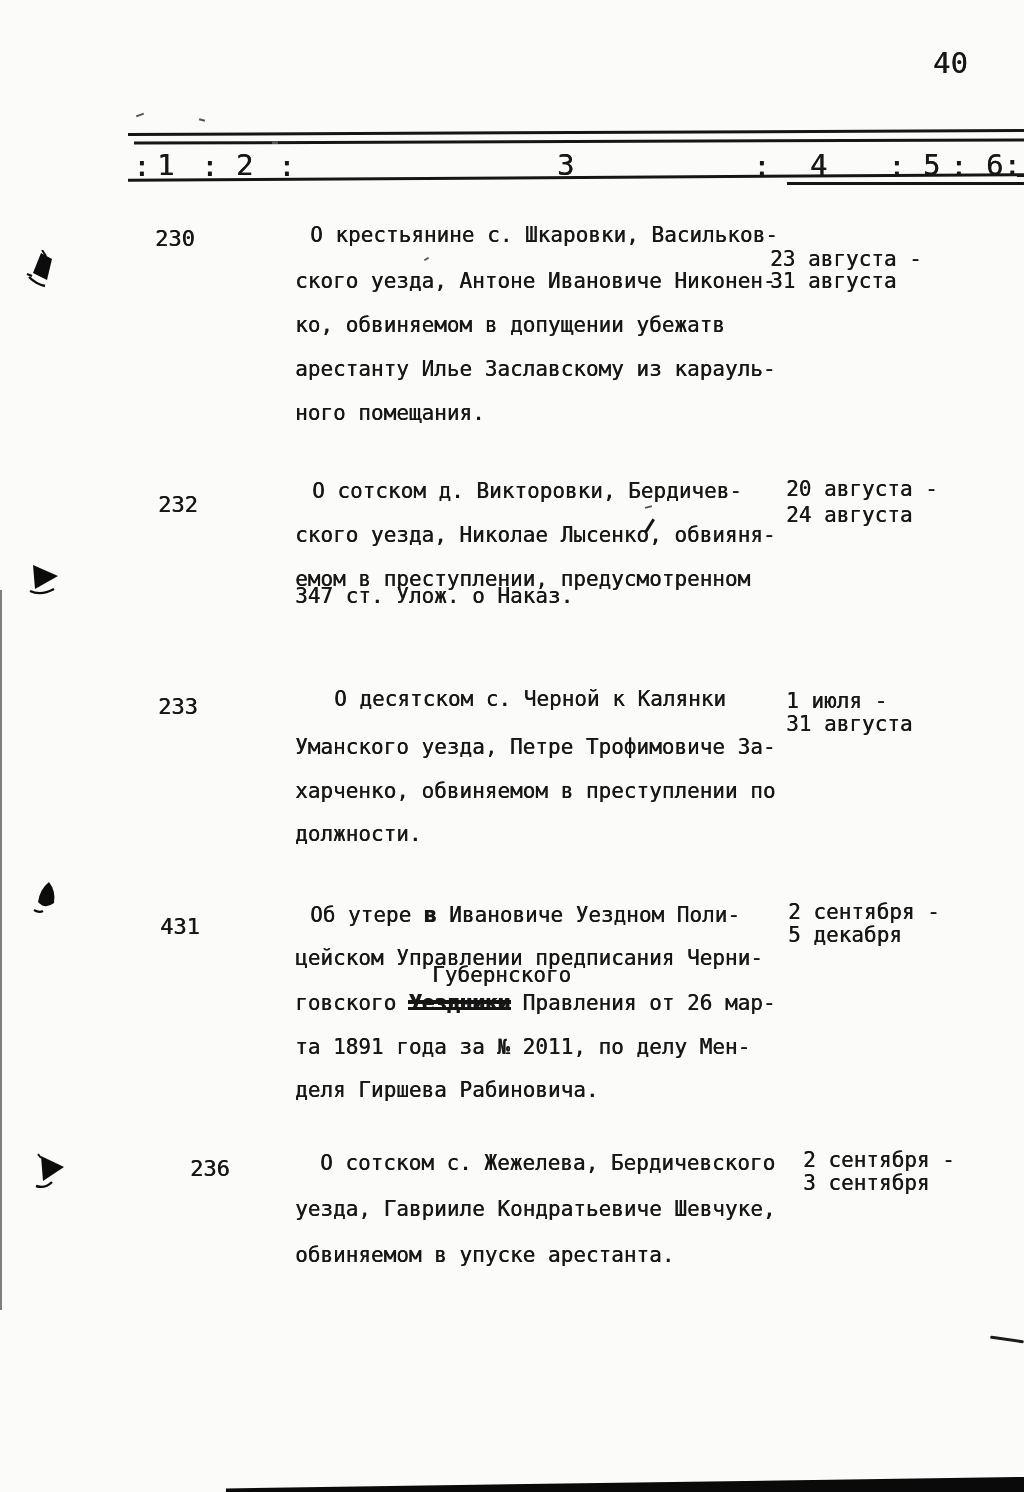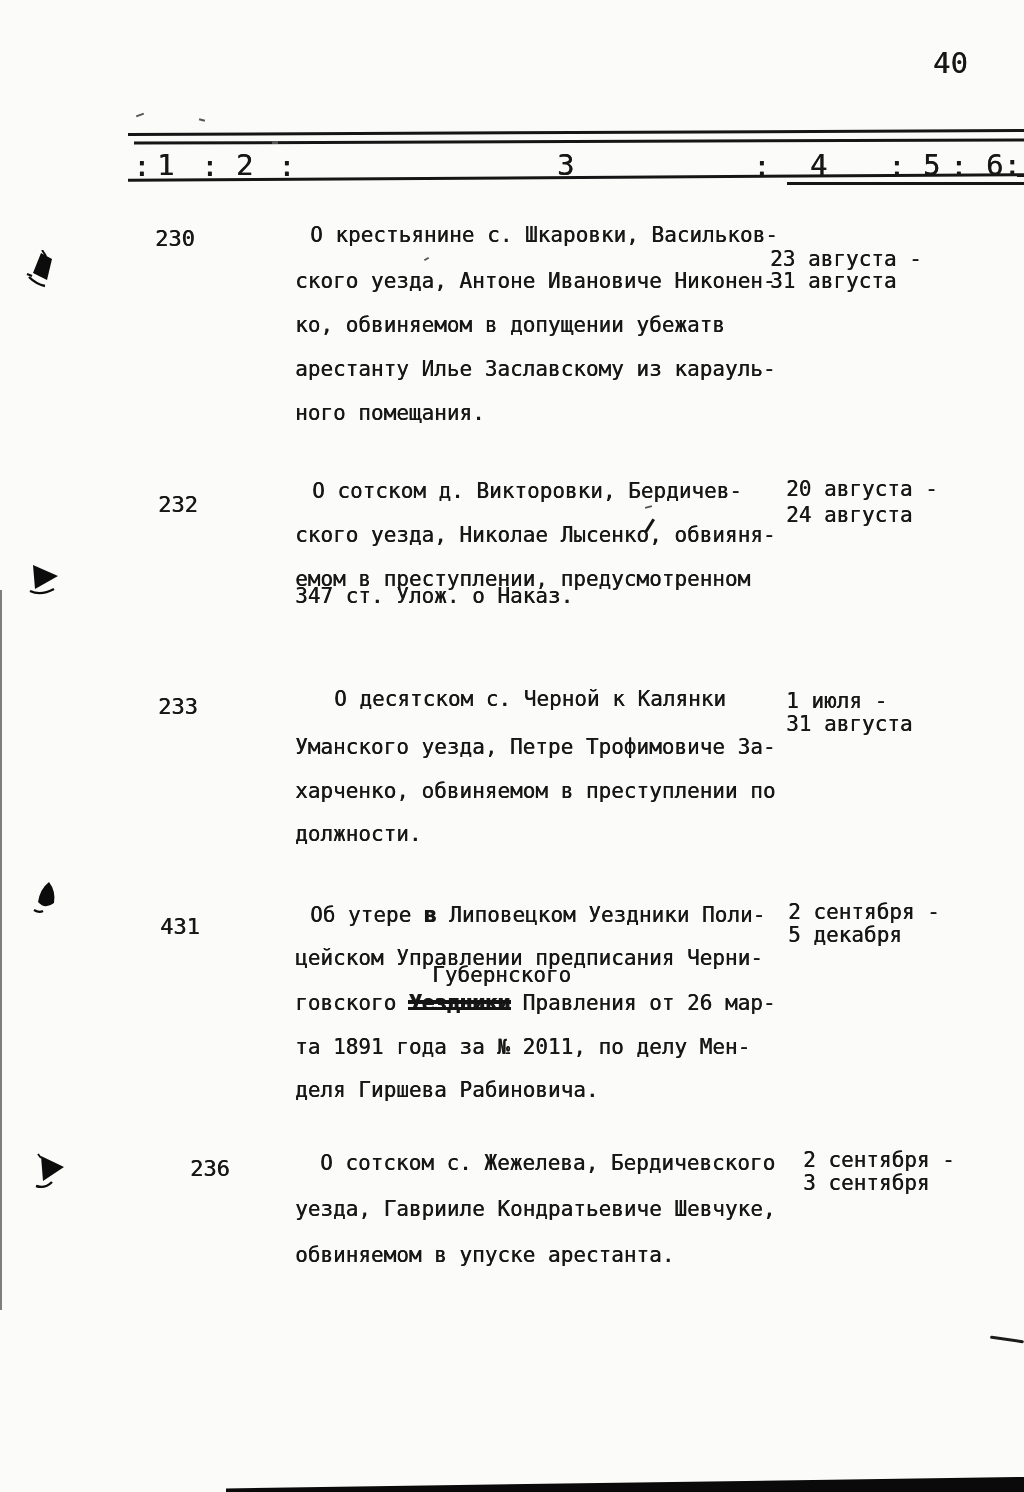--- a/index.html
+++ b/index.html
@@ -77,21 +77,21 @@
 
 <div class="abs entry-num" style="left:158px;top:694px;">233</div>
 <div class="abs typed" style="left:310px;top:686px;margin-left:24px;">О десятском с. Черной к Калянки</div>
 <div class="abs typed" style="left:786px;top:688px;">1 июля -</div>
 <div class="abs typed" style="left:786px;top:711px;">31 августа</div>
 <div class="abs typed" style="left:295px;top:734px;">Уманского уезда, Петре Трофимовиче За-</div>
 <div class="abs typed" style="left:295px;top:778px;">харченко, обвиняемом в преступлении по</div>
 <div class="abs typed" style="left:295px;top:821px;text-align:right;">должности.</div>
 
 <div class="abs entry-num" style="left:160px;top:914px;">431</div>
-<div class="abs typed" style="left:310px;top:902px;"><span>Об утере </span><span class="bold">в</span><span> Липовецком Уездники Поли-</span></div>
+<div class="abs typed" style="left:310px;top:902px;"><span>Об утере </span><span class="bold">в</span><span> Ивановиче Уездном Поли-</span></div>
 <div class="abs typed" style="left:788px;top:899px;">2 сентября -</div>
 <div class="abs typed" style="left:788px;top:922px;">5 декабря</div>
 <div class="abs typed" style="left:295px;top:945px;">цейском Управлении предписания Черни-</div>
 <div class="abs typed" style="left:432px;top:962px;">Губернского</div>
 <div class="abs typed" style="left:295px;top:990px;"><span>говского </span><span class="overstruck">Уездники</span><span> Правления от 26 мар-</span></div>
 <div class="abs typed" style="left:295px;top:1034px;">та 1891 года за № 2011, по делу Мен-</div>
 <div class="abs typed" style="left:295px;top:1077px;">деля Гиршева Рабиновича.</div>
 
 <div class="abs entry-num" style="left:165px;top:1156px;margin-left:25px;">236</div>
 <div class="abs typed" style="left:320px;top:1150px;">О сотском с. Жежелева, Бердичевского</div>

